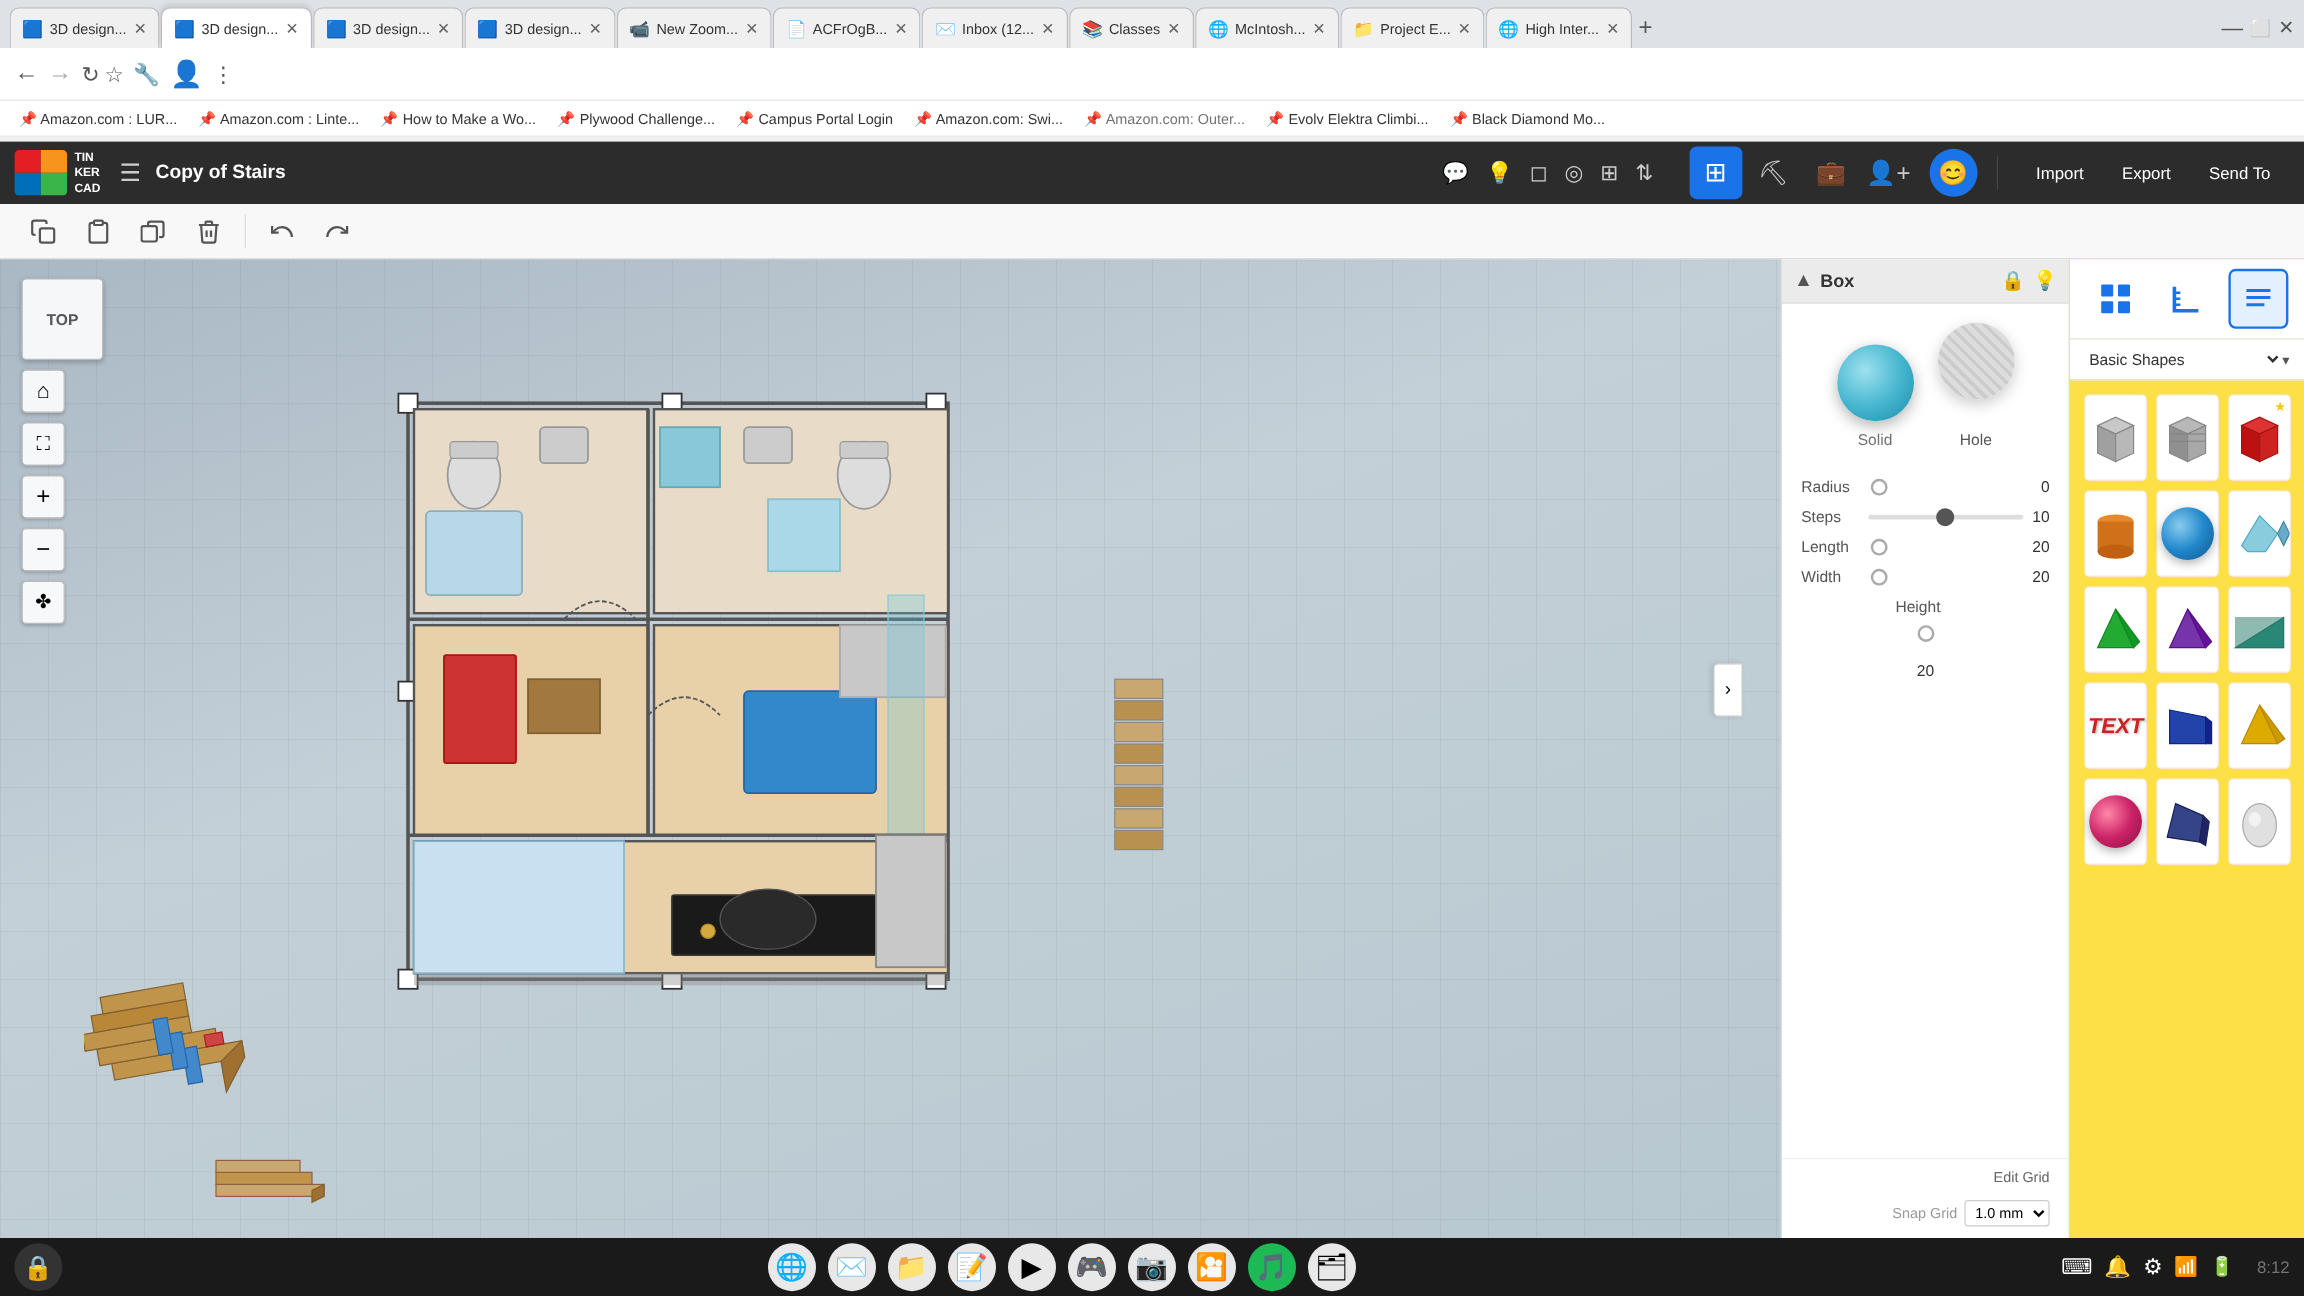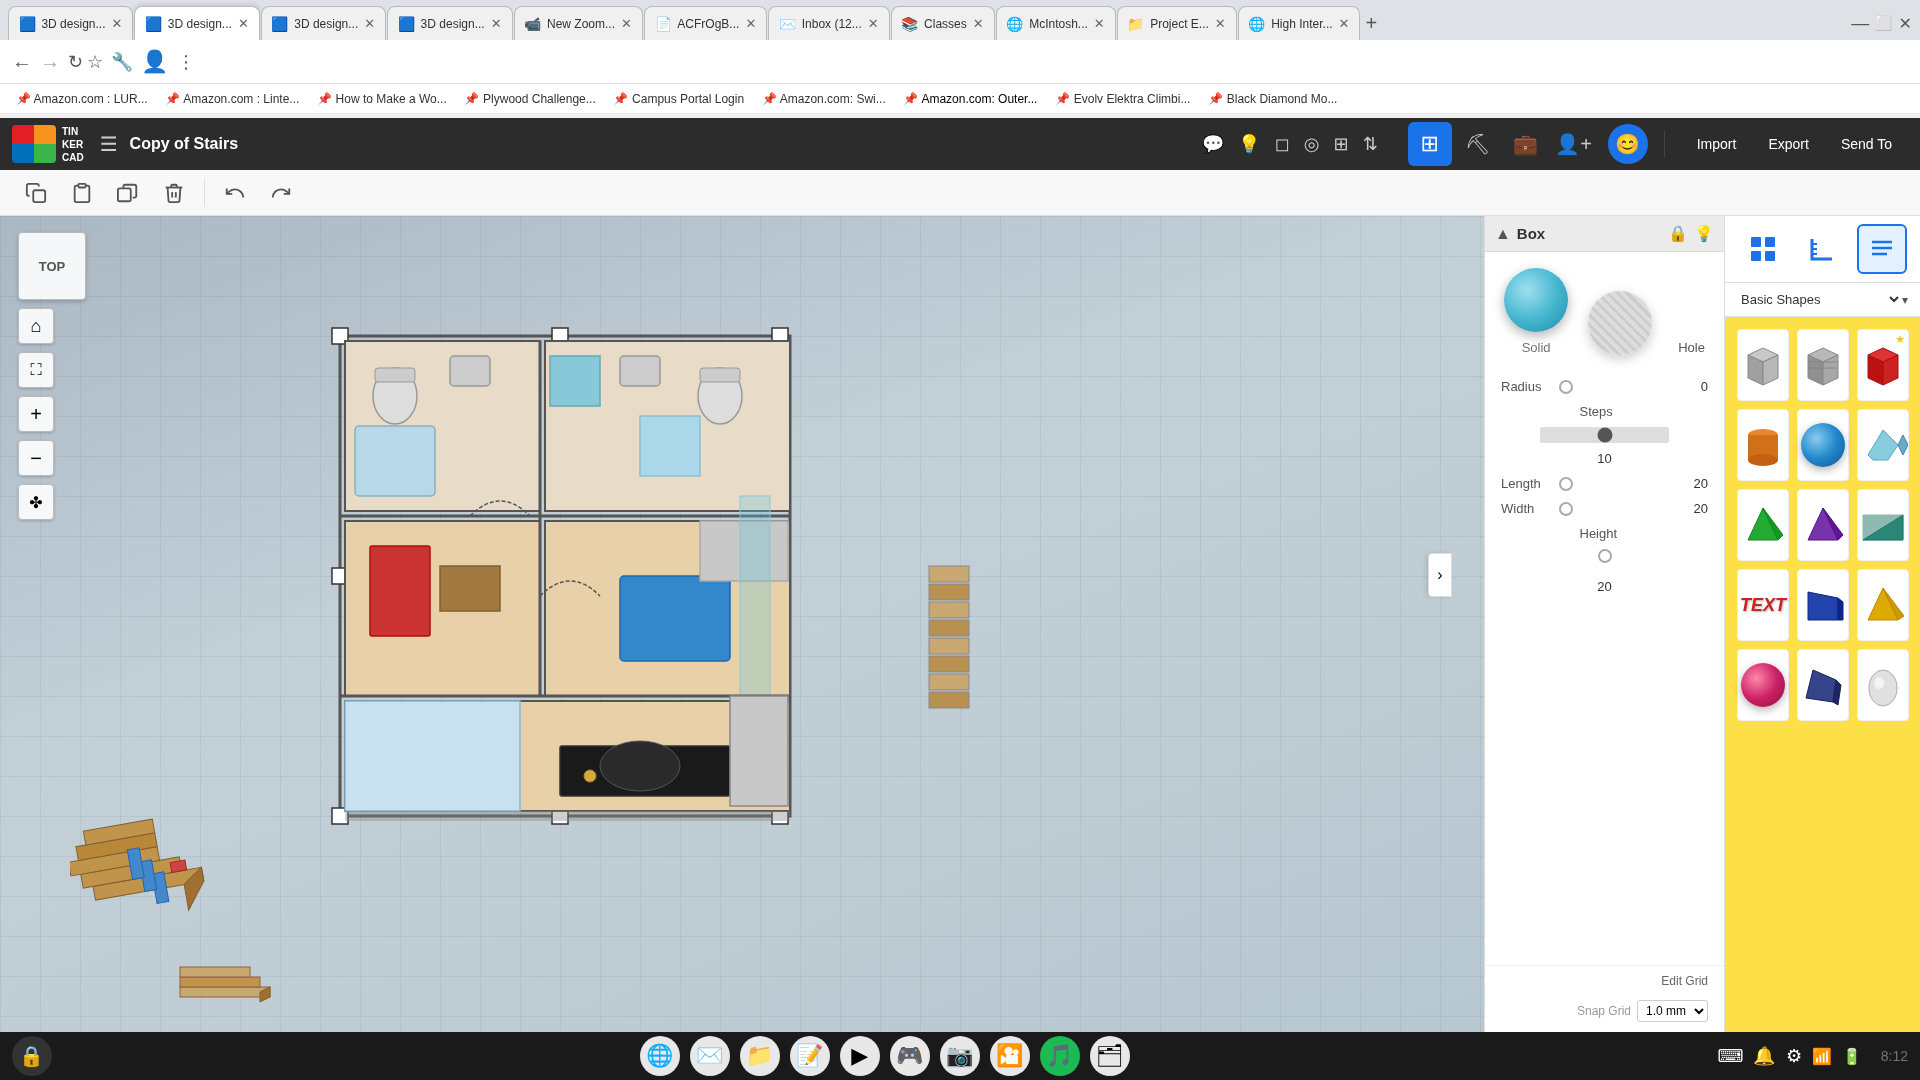--- a/index.html
+++ b/index.html
@@ -88,21 +88,21 @@
     </div>
   </div>
 
   <div style="display:flex;align-items:center;background:#fff;padding:2px 8px;height:30px;border-bottom:1px solid #e8e8e8;font-size:12px;overflow:hidden;gap:2px;">
     <span style="padding:2px 8px;cursor:pointer;color:#333;white-space:nowrap;border-radius:4px;">📌 Amazon.com : LUR...</span>
     <span style="padding:2px 8px;cursor:pointer;color:#333;white-space:nowrap;border-radius:4px;">📌 Amazon.com : Linte...</span>
     <span style="padding:2px 8px;cursor:pointer;color:#333;white-space:nowrap;border-radius:4px;">📌 How to Make a Wo...</span>
     <span style="padding:2px 8px;cursor:pointer;color:#333;white-space:nowrap;border-radius:4px;">📌 Plywood Challenge...</span>
     <span style="padding:2px 8px;cursor:pointer;color:#333;white-space:nowrap;border-radius:4px;">📌 Campus Portal Login</span>
     <span style="padding:2px 8px;cursor:pointer;color:#333;white-space:nowrap;border-radius:4px;">📌 Amazon.com: Swi...</span>
-    <span style="padding:2px 8px;cursor:pointer;color:#000000;white-space:nowrap;border-radius:4px;text-align:center;">📌 Amazon.com: Outer...</span>
+    <span style="padding:2px 8px;cursor:pointer;color:#737373;white-space:nowrap;border-radius:4px;text-align:center;">📌 Amazon.com: Outer...</span>
     <span style="padding:2px 8px;cursor:pointer;color:#333;white-space:nowrap;border-radius:4px;">📌 Evolv Elektra Climbi...</span>
     <span style="padding:2px 8px;cursor:pointer;color:#333;white-space:nowrap;border-radius:4px;">📌 Black Diamond Mo...</span>
   </div>
 </div>
 
 <div style="position:absolute;top:118px;left:0;right:0;bottom:48px;display:flex;flex-direction:column;">
 
   <div style="display:flex;align-items:center;background:#2c2c2c;color:#fff;padding:0 12px;height:52px;flex-shrink:0;">
 
     <div style="display:flex;align-items:center;margin-right:16px;cursor:pointer;">
@@ -340,36 +340,36 @@
         <span style="font-size:15px;font-weight:bold;color:#333;flex:1;">Box</span>
         <span style="font-size:16px;cursor:pointer;">🔒</span>
         <span style="font-size:16px;cursor:pointer;">💡</span>
       </div>
 
       <div style="display:flex;gap:20px;padding:16px;justify-content:center;align-items:flex-end;">
         <div style="display:flex;flex-direction:column;align-items:center;gap:8px;cursor:pointer;">
           <div style="width:64px;height:64px;border-radius:50%;background:radial-gradient(circle at 36% 34%, #9fe0f0, #48b8d0, #1c8aaa);box-shadow:0 4px 12px rgba(0,0,0,0.3);"></div>
           <span style="font-size:13px;color:#737373;">Solid</span>
         </div>
-        <div style="display:flex;flex-direction:row;align-items:flex-end;gap:26px;cursor:pointer;">
+        <div style="display:flex;flex-direction:column;align-items:center;gap:26px;cursor:pointer;">
           <div style="width:64px;height:64px;border-radius:50%;background:repeating-linear-gradient(45deg,#ccc,#ccc 3px,#ddd 3px,#ddd 7px);box-shadow:0 4px 12px rgba(0,0,0,0.2);"></div>
           <span style="font-size:13px;color:#555;">Hole</span>
         </div>
       </div>
 
       <div style="padding:8px 16px;display:flex;flex-direction:column;gap:10px;">
 
         <div style="display:flex;align-items:center;gap:8px;">
           <span style="font-size:13px;color:#555;width:50px;">Radius</span>
           <div style="width:14px;height:14px;border-radius:50%;border:2px solid #aaa;background:#fff;cursor:pointer;flex-shrink:0;"></div>
           <div style="flex:1;"></div>
           <span style="font-size:13px;color:#333;">0</span>
         </div>
 
-        <div style="display:flex;align-items:center;gap:8px;flex-direction:column;">
+        <div style="display:flex;align-items:center;gap:8px;">
           <span style="font-size:13px;color:#555;width:50px;">Steps</span>
           <input type="range" min="0" max="20" value="10" style="flex: 1 1 0%; height: 4px; background: rgb(221, 221, 221); border-radius: 2px; appearance: none; outline: none; cursor: pointer; accent-color: rgb(85, 85, 85);">
           <span style="font-size:13px;color:#333;">10</span>
         </div>
 
         <div style="display:flex;align-items:center;gap:8px;">
           <span style="font-size:13px;color:#555;width:50px;">Length</span>
           <div style="width:14px;height:14px;border-radius:50%;border:2px solid #aaa;background:#fff;cursor:pointer;flex-shrink:0;"></div>
           <div style="flex:1;"></div>
           <span style="font-size:13px;color:#333;">20</span>

